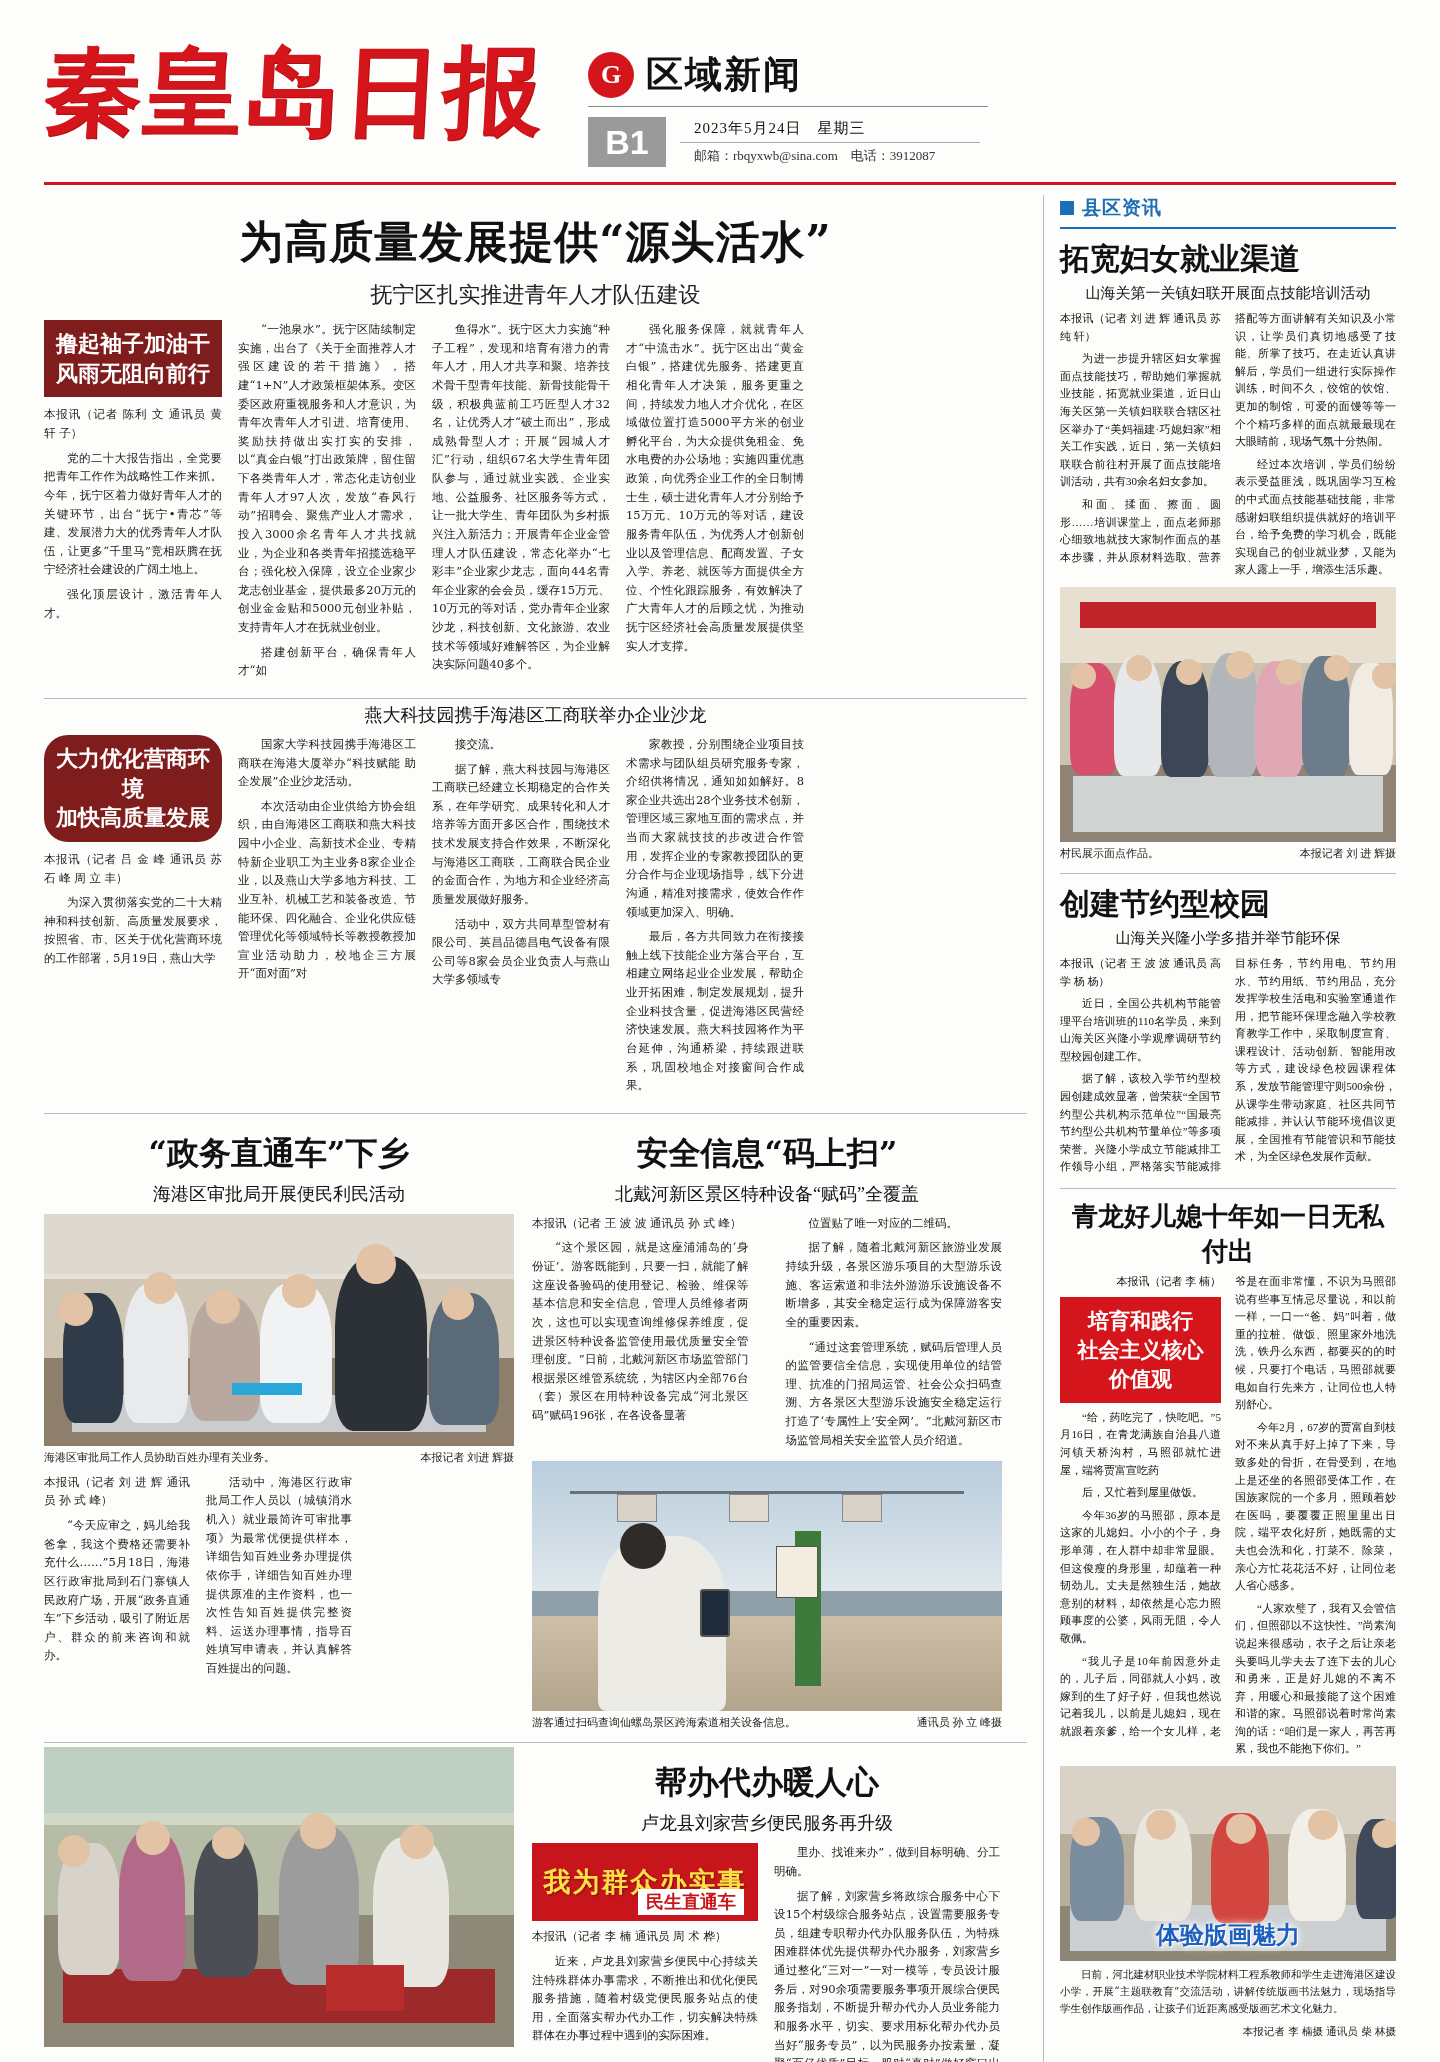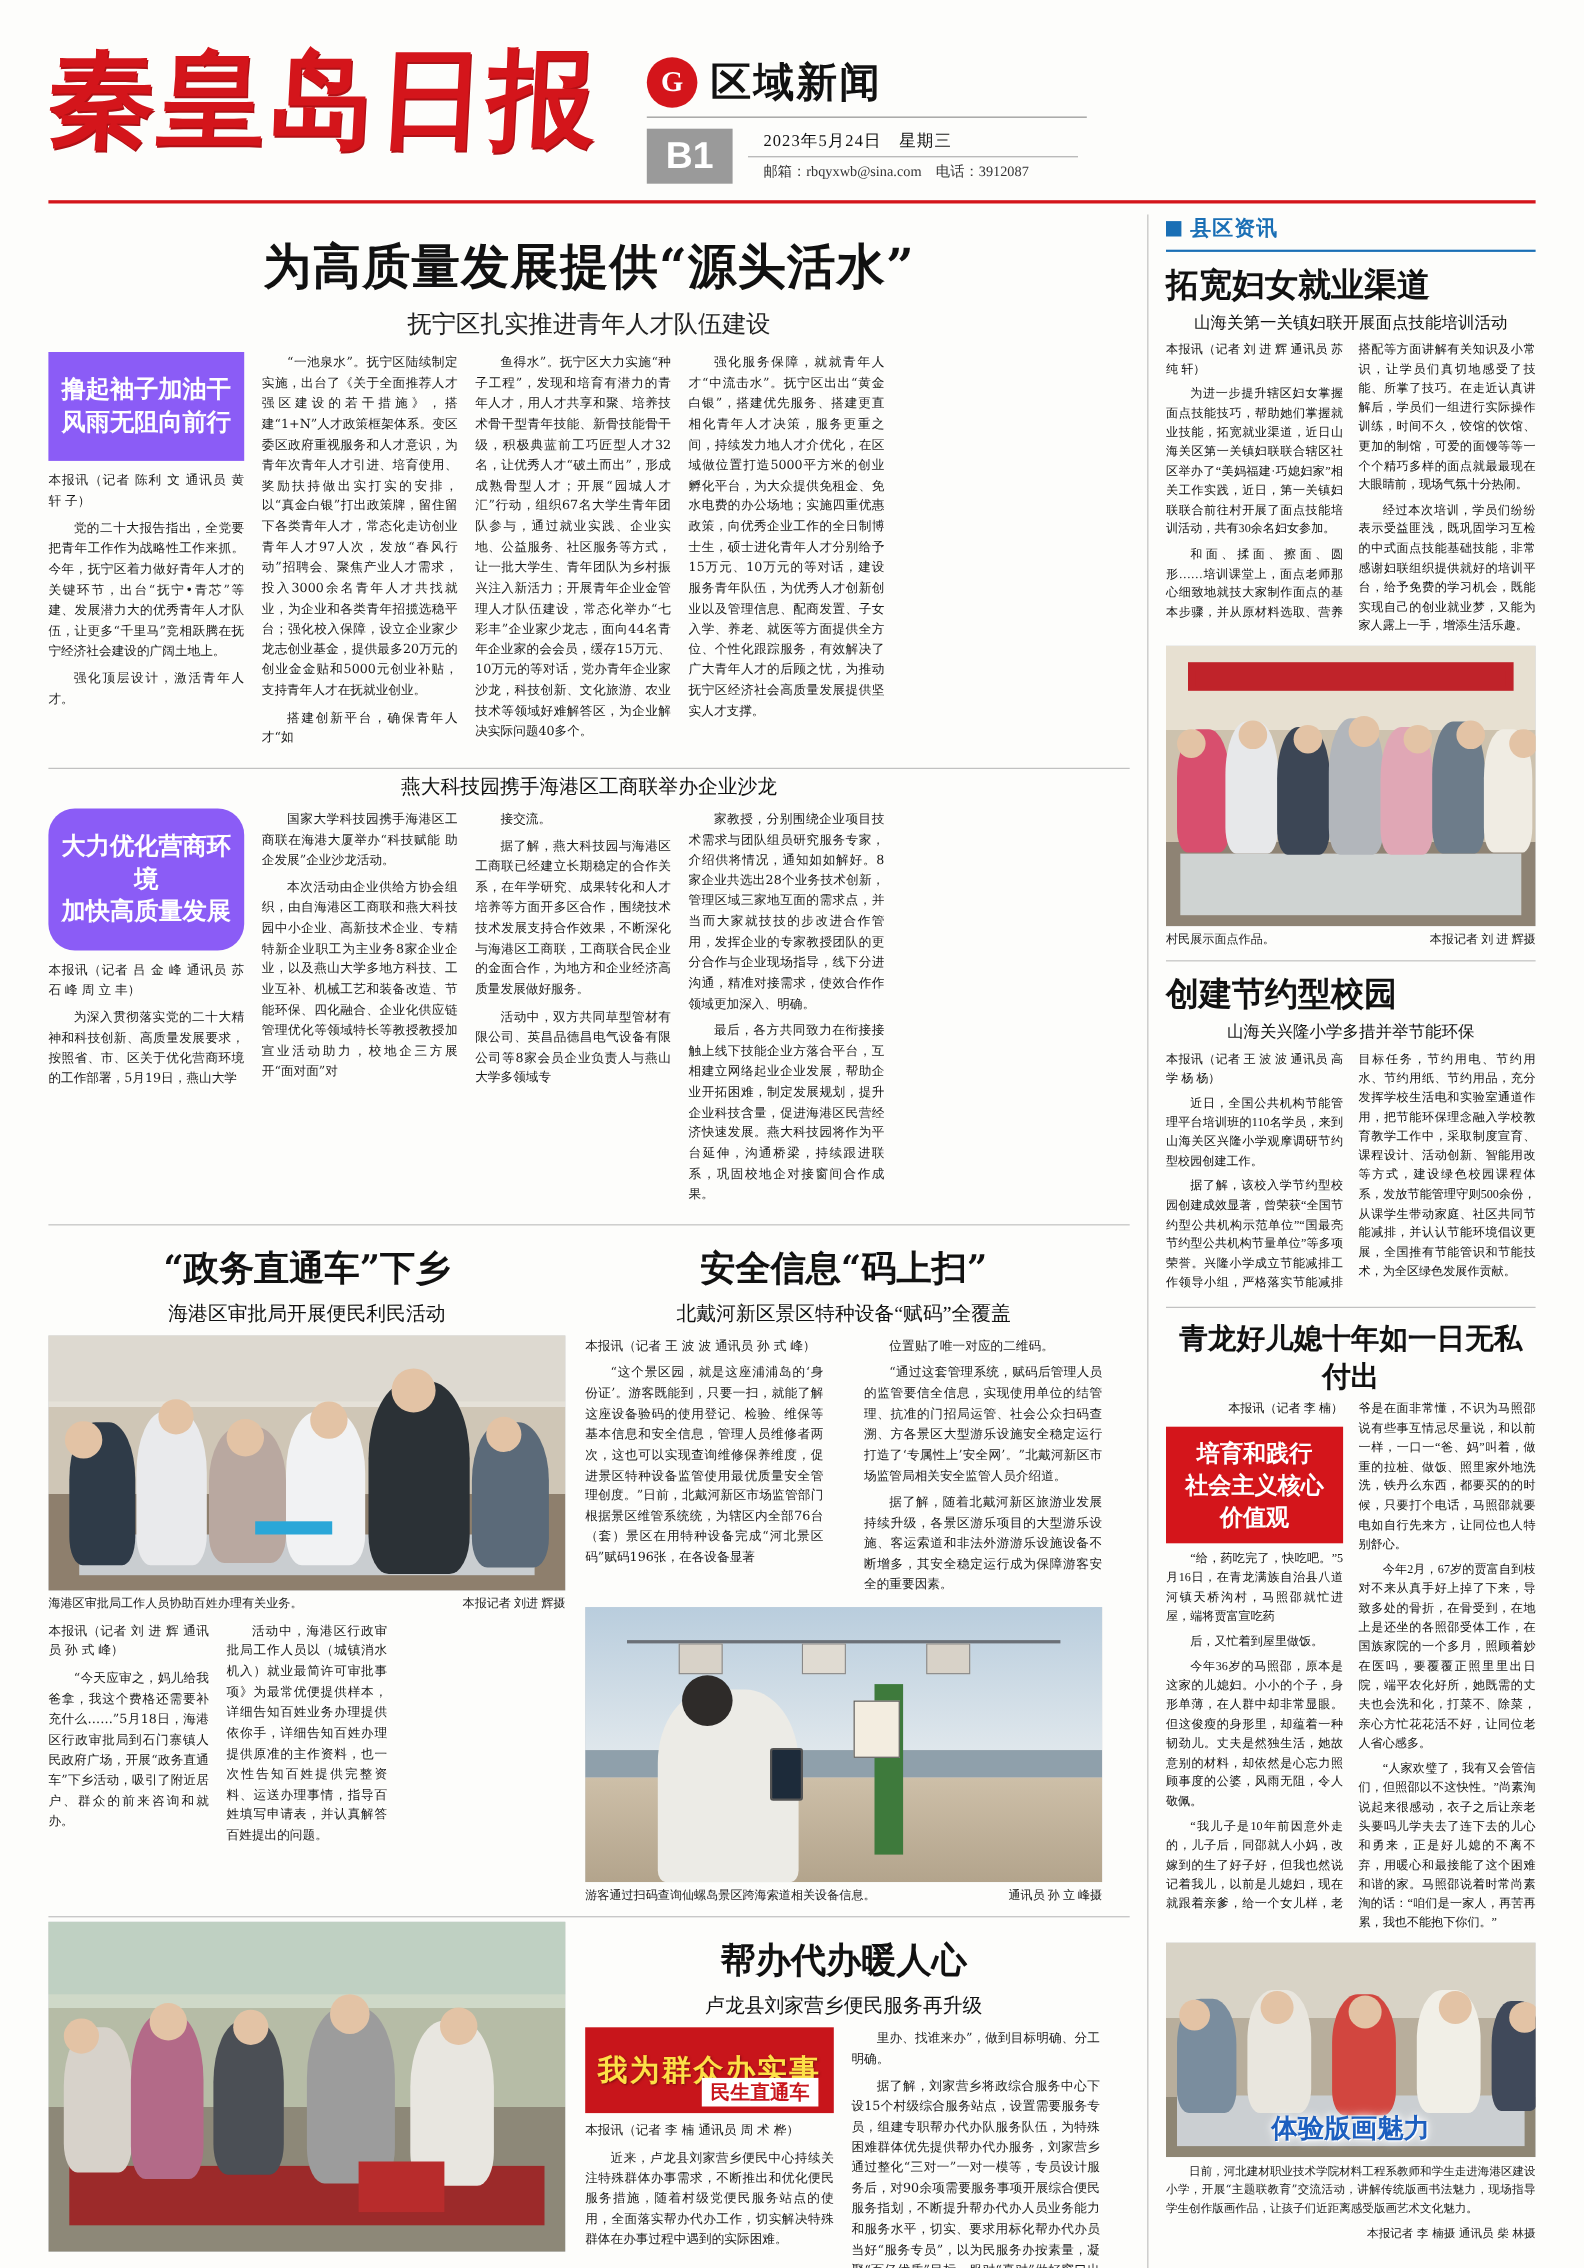--- a/index.html
+++ b/index.html
@@ -77,23 +77,23 @@
   }
   h3.head-third {
     font-family:"DejaVu Serif", serif;
     font-size:30px; font-weight:700; text-align:center;
     margin:10px 0 4px 0;
   }
   .sub-small { text-align:center; font-size:18px; margin-bottom:8px; }
 
   
   .redbox {
-    background:#8b5cf6; color:#fff; font-weight:700;
+    background:#7f1d1d; color:#fff; font-weight:700;
     font-size:22px; line-height:1.35;
-    padding:20px 10px; text-align:center;
+    padding:9px 10px; text-align:center;
     font-family:"DejaVu Serif", serif;
     margin-bottom:8px;
   }
   p.txt {
     font-size:11.5px; line-height:1.62; text-align:justify;
     margin:0 0 6px 0; text-indent:2em; color:#1a1a1a;
     font-family:"DejaVu Serif", serif;
   }
   .divider { border-top:1px solid #bbb; margin:12px 0 4px 0; }
 
@@ -273,22 +273,22 @@
           <h2 class="head-sec" style="font-size:32px;">安全信息“码上扫”</h2>
           <div class="sub-small">北戴河新区景区特种设备“赋码”全覆盖</div>
 
           <div style="display:flex;gap:16px;">
             <div style="width:226px;">
               <p class="txt" style="text-indent:0;">本报讯（记者 王 波 波 通讯员 孙 式 峰）</p>
               <p class="txt">“这个景区园，就是这座浦浦岛的‘身份证’。游客既能到，只要一扫，就能了解这座设备验码的使用登记、检验、维保等基本信息和安全信息，管理人员维修者两次，这也可以实现查询维修保养维度，促进景区特种设备监管使用最优质量安全管理创度。”日前，北戴河新区市场监管部门根据景区维管系统统，为辖区内全部76台（套）景区在用特种设备完成“河北景区码”赋码196张，在各设备显著</p>
             </div>
             <div style="width:226px;margin-left:21px;">
               <p class="txt">位置贴了唯一对应的二维码。</p>
+              <p class="txt">据了解，随着北戴河新区旅游业发展持续升级，各景区游乐项目的大型游乐设施、客运索道和非法外游游乐设施设备不断增多，其安全稳定运行成为保障游客安全的重要因素。</p>
               <p class="txt">“通过这套管理系统，赋码后管理人员的监管要信全信息，实现使用单位的结管理、抗准的门招局运管、社会公众扫码查溯、方各景区大型游乐设施安全稳定运行打造了‘专属性上’安全网’。”北戴河新区市场监管局相关安全监管人员介绍道。</p>
-              <p class="txt">据了解，随着北戴河新区旅游业发展持续升级，各景区游乐项目的大型游乐设施、客运索道和非法外游游乐设施设备不断增多，其安全稳定运行成为保障游客安全的重要因素。</p>
             </div>
           </div>
 
           <div class="photo" style="height:250px;margin-top:6px;">
             <div class="sky" style="height:52%;background:linear-gradient(#b9cddd,#dfe7ec);"></div>
             <div style="position:absolute;left:0;right:0;top:52%;height:10%;background:#8fa0ab;"></div>
             <div class="ground" style="height:38%;background:linear-gradient(#cdbfa8,#b3a48c);"></div>
             <div style="position:absolute;left:8%;top:12%;width:84%;height:3px;background:#6b7077;"></div>
             <div style="position:absolute;left:18%;top:13%;width:40px;height:28px;background:#d8d2c8;border:1px solid #888;"></div>
             <div style="position:absolute;left:42%;top:13%;width:40px;height:28px;background:#e0dbd2;border:1px solid #888;"></div>

